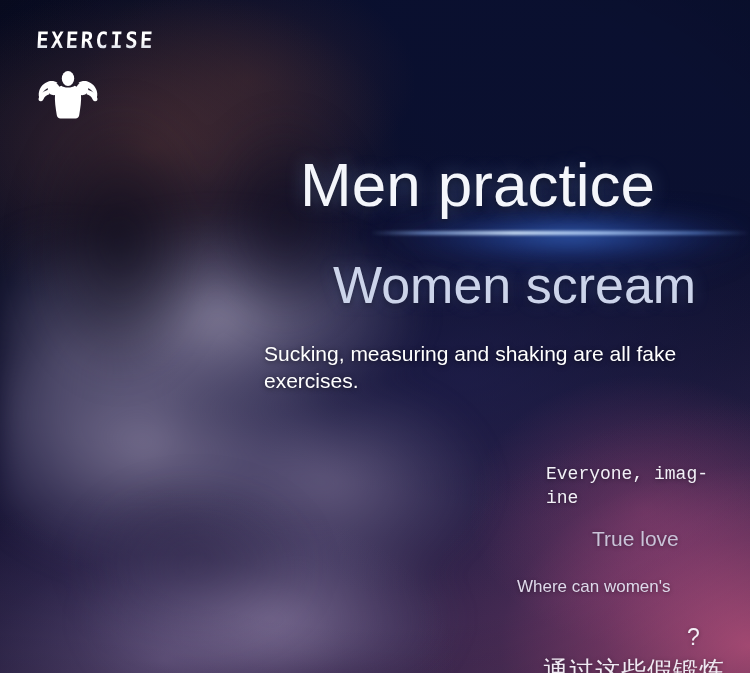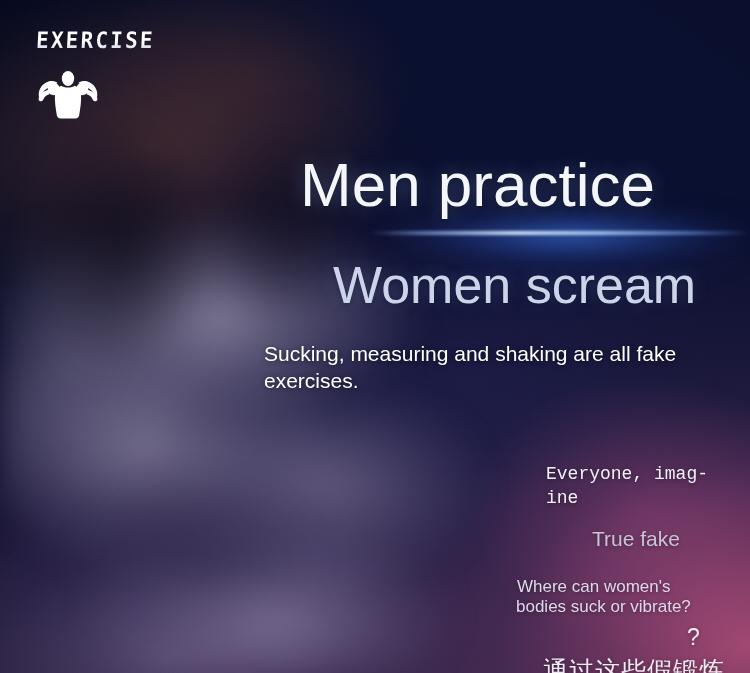--- a/index.html
+++ b/index.html
@@ -282,23 +282,22 @@
 
   <div class="tx" id="h1">Men practice</div>
 
   <div class="tx" id="h2">Women scream</div>
 
   <div class="tx" id="sub">Sucking, measuring and shaking are all fake exercises.</div>
 
   <div class="tx" id="r1">Everyone, imag-
 ine</div>
 
-  <div class="tx" id="r2">True fake</div>
+  <div class="tx" id="r2">True love</div>
 
   <div class="tx" id="r3">Where can women's</div>
 
-  <div class="tx" id="r4">bodies suck or vibrate?</div>
 
   <div class="tx" id="qmark">?</div>
 
   <div class="tx" id="cn">通过这些假锻炼</div>
 
 </div>
 
 </body></html>

